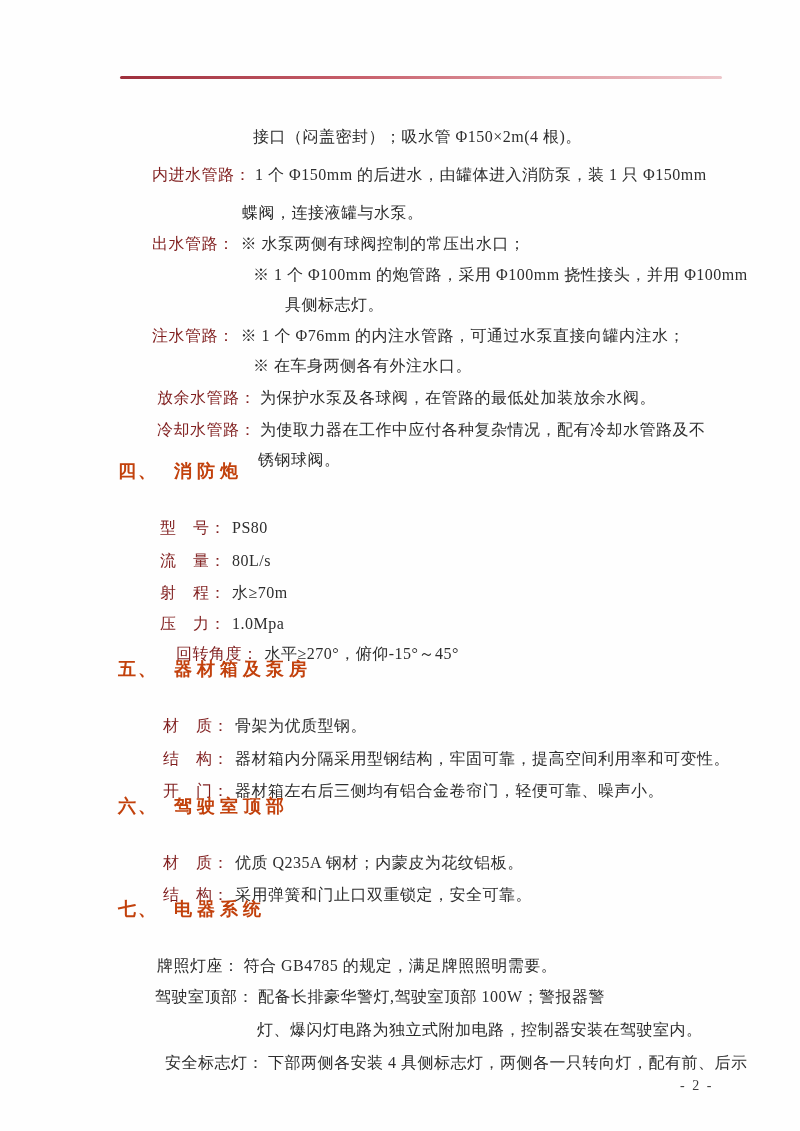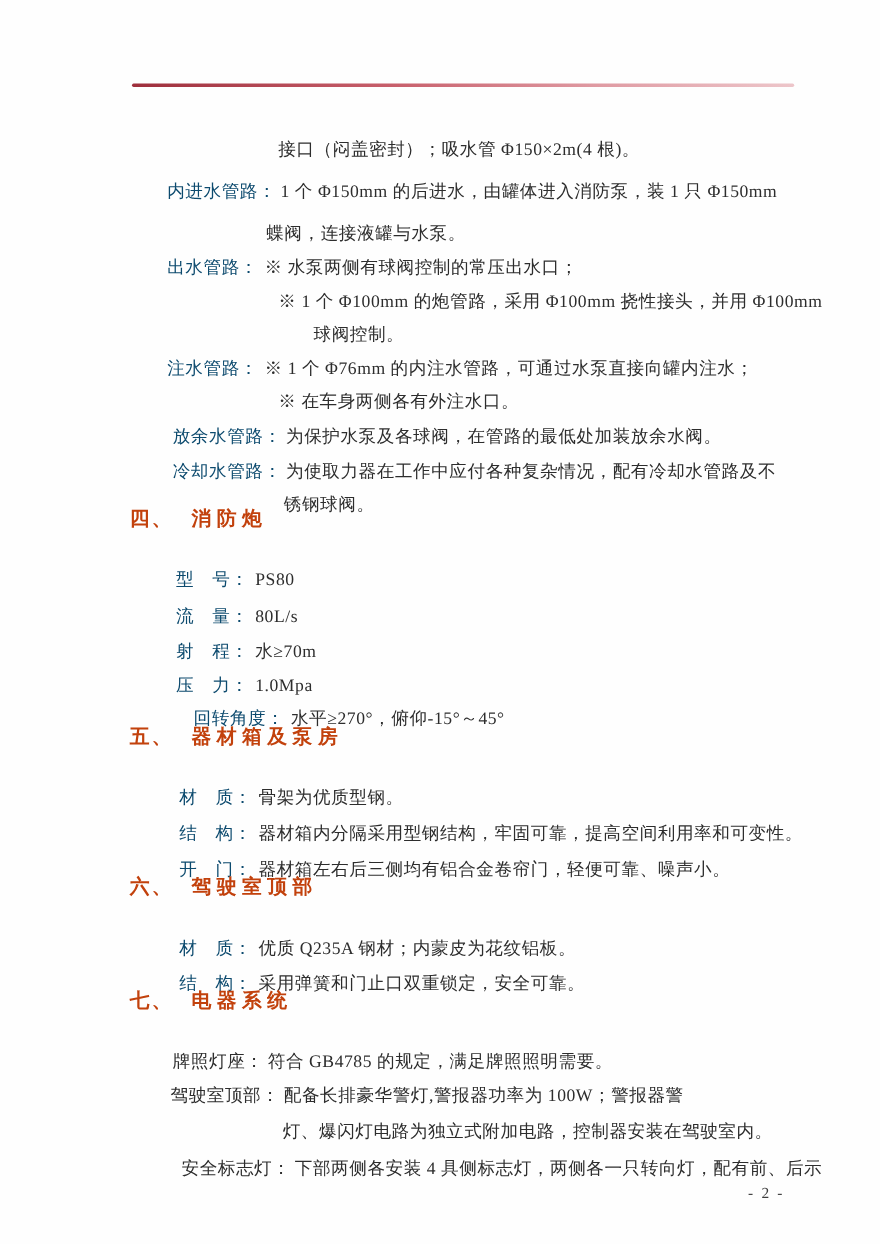--- a/index.html
+++ b/index.html
@@ -14,21 +14,21 @@
     position:absolute; left:120px; top:76px; width:602px; height:3px;
     background:linear-gradient(to right,#9e2f3c,#c8606c 40%,#df9aa2 70%,#edc6ca 100%);
     border-radius:2px;
   }
   .ln {
     position:absolute; white-space:nowrap;
     font-size:16px; line-height:22px; color:#2d2d2d;
     letter-spacing:0.5px;
     margin-top:22px;
   }
-  .red  { color:#0c4a6e; }
+  .red  { color:#7f1d1d; }
   .val  { margin-left:6px; }
   .gap  { margin-left:4px; }
   .heading {
     position:absolute; white-space:nowrap;
     color:#c2410c; font-weight:bold; font-size:18px; line-height:24px;
   }
   .h-num   { letter-spacing:2px; margin-right:16px; }
   .h-title { letter-spacing:5px; }
   .footer {
     position:absolute; left:680px; top:1078px;
@@ -46,21 +46,21 @@
 
   <div class="ln" style="left:152px;top:142px">
     <span class="red">内进水管路：</span><span class="gap">1 个 Φ150mm 的后进水，由罐体进入消防泵，装 1 只 Φ150mm</span>
   </div>
   <div class="ln" style="left:242px;top:180px">蝶阀，连接液罐与水泵。</div>
 
   <div class="ln" style="left:152px;top:211px">
     <span class="red">出水管路：</span><span class="val">※ 水泵两侧有球阀控制的常压出水口；</span>
   </div>
   <div class="ln" style="left:253px;top:242px">※ 1 个 Φ100mm 的炮管路，采用 Φ100mm 挠性接头，并用 Φ100mm</div>
-  <div class="ln" style="left:285px;top:272px">球阀控制。</div>
+  <div class="ln" style="left:285px;top:272px">具侧标志灯。</div>
 
   <div class="ln" style="left:152px;top:303px">
     <span class="red">注水管路：</span><span class="val">※ 1 个 Φ76mm 的内注水管路，可通过水泵直接向罐内注水；</span>
   </div>
   <div class="ln" style="left:253px;top:333px">※ 在车身两侧各有外注水口。</div>
 
   <div class="ln" style="left:157px;top:365px">
     <span class="red">放余水管路：</span><span class="gap">为保护水泵及各球阀，在管路的最低处加装放余水阀。</span>
   </div>
 
@@ -111,21 +111,21 @@
     <span class="red">结　构：</span><span class="val">采用弹簧和门止口双重锁定，安全可靠。</span>
   </div>
 
   <div class="heading" style="left:118px;top:897px">
     <span class="h-num">七、</span><span class="h-title">电器系统</span>
   </div>
   <div class="ln" style="left:157px;top:933px">
     <span>牌照灯座：</span><span class="gap">符合 GB4785 的规定，满足牌照照明需要。</span>
   </div>
   <div class="ln" style="left:155px;top:964px">
-    <span>驾驶室顶部：</span><span class="gap">配备长排豪华警灯,警报器功率为 100W；警报器警</span>
+    <span>驾驶室顶部：</span><span class="gap">配备长排豪华警灯,驾驶室顶部 100W；警报器警</span>
   </div>
   <div class="ln" style="left:257px;top:997px">灯、爆闪灯电路为独立式附加电路，控制器安装在驾驶室内。</div>
   <div class="ln" style="left:165px;top:1030px">
     <span>安全标志灯：</span><span class="gap">下部两侧各安装 4 具侧标志灯，两侧各一只转向灯，配有前、后示</span>
   </div>
 
   <div class="footer">- 2 -</div>
 
 </div>
 

